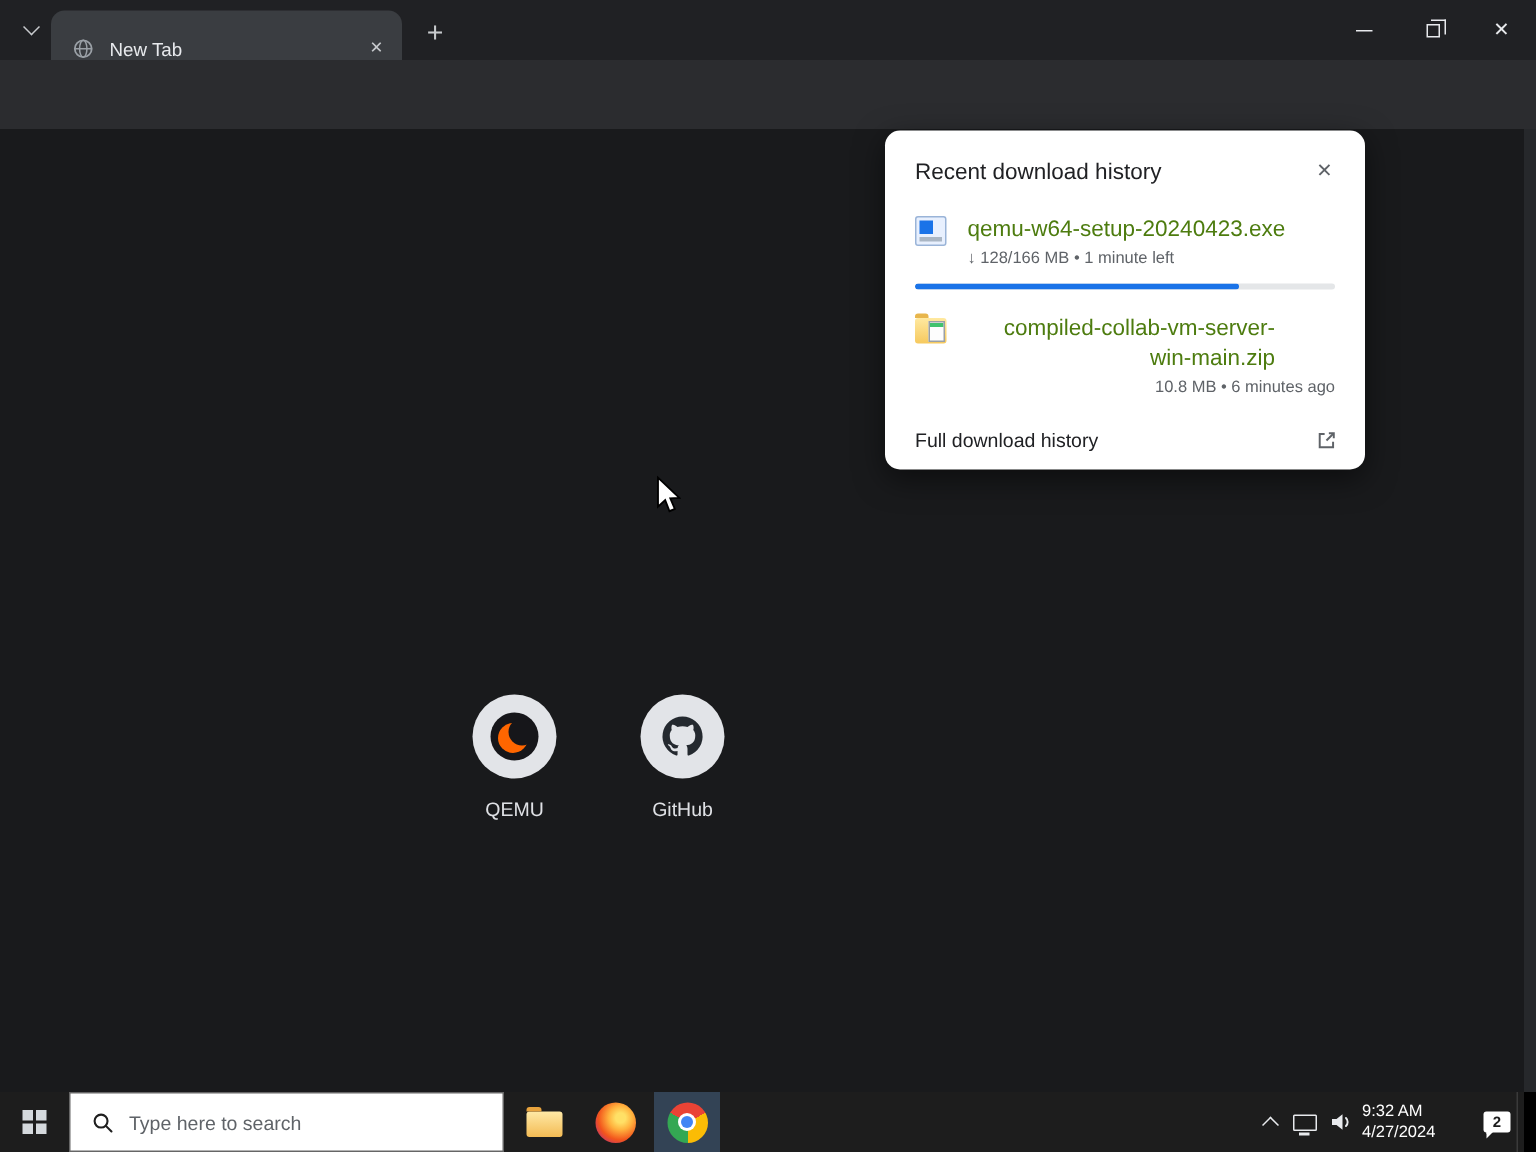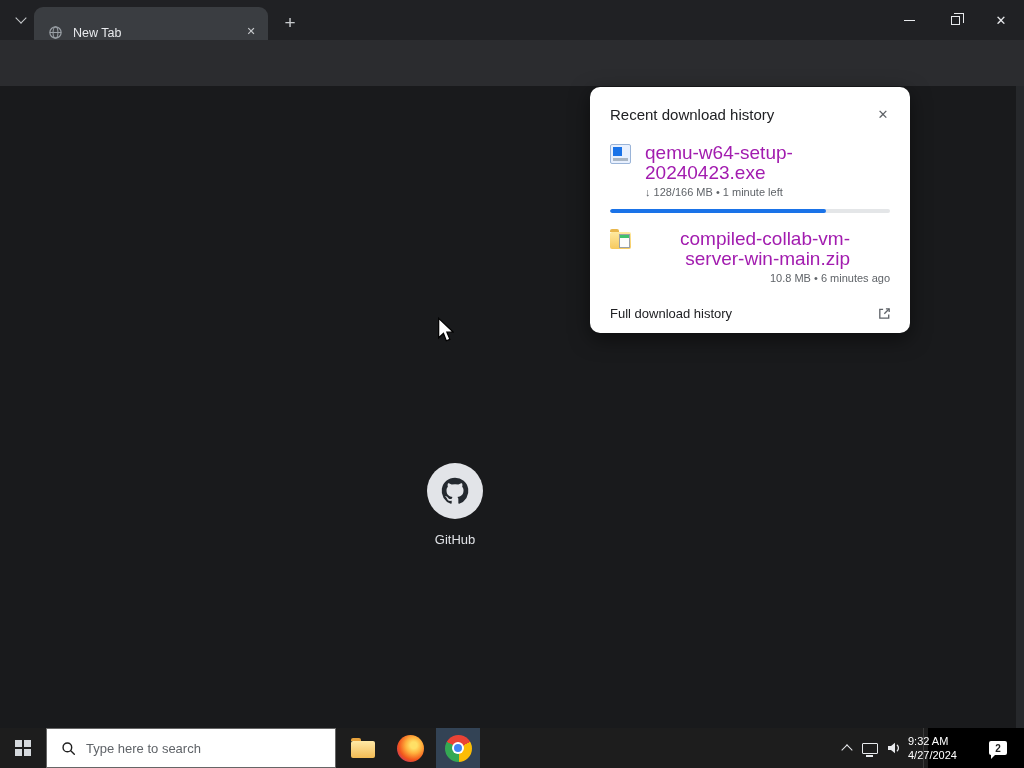--- a/index.html
+++ b/index.html
@@ -74,21 +74,21 @@
 
   
   .dl-popup { position:absolute; left:590px; top:87px; width:320px; background:#ffffff; border-radius:10px;
     box-shadow:0 6px 20px rgba(0,0,0,0.5); padding:14px 0 12px; }
   .dl-header { display:flex; align-items:center; justify-content:space-between; padding:2px 16px 10px 20px; }
   .dl-title { font-size:15px; color:#202124; font-weight:500; }
   .dl-close { width:22px; height:22px; display:flex; align-items:center; justify-content:center;
     color:#5f6368; font-size:13px; border-radius:50%; }
   .dl-item { display:flex; gap:14px; padding:8px 20px 0; }
   .dl-item-texts { flex:1; min-width:0; }
-  .dl-name { font-size:19px; color:#a21caf; line-height:20px; }
+  .dl-name { font-size:15px; color:#4d7c0f; line-height:20px; }
   .dl-name.wrap { width:205px; }
   .dl-status { font-size:11px; color:#5f6368; margin-top:3px; }
   .dl-progress { margin:11px 20px 0; height:4px; border-radius:2px; background:#e4e6e8; overflow:hidden; }
   .dl-progress-fill { height:100%; background:#1a73e8; border-radius:2px; }
   .dl-footer { margin-top:14px; padding:8px 18px 0 20px; display:flex; align-items:center;
     justify-content:space-between; }
   .dl-footer-label { font-size:13px; color:#202124; }
 
   .icon-exe { width:21px; height:20px; flex:none; position:relative; margin-top:1px;
     background:#e8f0fe; border:1px solid #9ab4d8; border-radius:2px; }
@@ -98,21 +98,21 @@
     background:linear-gradient(180deg,#ffe9a0,#f6c95e); border-radius:2px; }
   .icon-zip::before { content:""; position:absolute; left:0; top:-3px; width:9px; height:3px;
     background:#e8b64c; border-radius:2px 2px 0 0; }
   .icon-zip::after { content:""; position:absolute; right:1px; top:2px; width:9px; height:12px; background:#fdfdfd;
     border:1px solid #9aa0a6; box-shadow:inset 0 3px 0 #41c26e; }
 
   
   .cursor { position:absolute; left:437px; top:317px; }
 
   
-  .taskbar { position:absolute; left:0; top:728px; width:928px; height:40px; background:#1d1d1d; }
+  .taskbar { position:absolute; left:0; top:728px; width:1016px; height:40px; background:#1d1d1d; }
   .tb-btn { position:absolute; top:0; height:40px; display:flex; align-items:center; justify-content:center; }
   .start-btn { left:0; width:46px; }
   .win-logo { display:grid; grid-template-columns:7px 7px; grid-template-rows:7px 7px; gap:1.5px; }
   .win-logo span { background:#d5d9dd; }
   .task-search { position:absolute; left:46px; top:0; width:290px; height:40px; background:#ffffff;
     border:1px solid #666; display:flex; align-items:center; padding:0 10px 0 14px; gap:10px; }
   .task-search input { flex:1; border:none; outline:none; font-size:13px; color:#3c4043;
     font-family:inherit; background:transparent; }
   .task-search input::placeholder { color:#5f6368; opacity:1; }
   .fe-btn { left:342px; width:42px; }
@@ -222,20 +222,26 @@
     <div class="tb-icon" style="left:950px;">
       <svg width="22" height="22" viewBox="0 0 24 24">
         <circle cx="12" cy="8.6" r="3.6" fill="#c7cacd"></circle>
         <path d="M5 19.5a7 7 0 0 1 14 0z" fill="#c7cacd"></path>
       </svg>
     </div>
     <div class="tb-icon kebab" style="left:987px;">⋮</div>
   </div>
 
   <div class="page">
+    <div class="shortcut" style="left:287px;">
+      <div class="shortcut-circle">
+        <div class="qemu-logo"></div>
+      </div>
+      <div class="shortcut-label">QEMU</div>
+    </div>
     <div class="shortcut" style="left:399px;">
       <div class="shortcut-circle">
         <svg width="32" height="32" viewBox="0 0 24 24">
           <path fill="#24292f" d="M12 2a10 10 0 0 0-3.16 19.49c.5.09.68-.22.68-.48v-1.7c-2.78.6-3.37-1.34-3.37-1.34-.45-1.15-1.11-1.46-1.11-1.46-.9-.62.07-.6.07-.6 1 .07 1.53 1.03 1.53 1.03.89 1.52 2.34 1.08 2.91.83.09-.65.35-1.09.63-1.34-2.22-.25-4.55-1.11-4.55-4.94 0-1.09.39-1.98 1.03-2.68-.1-.25-.45-1.27.1-2.64 0 0 .84-.27 2.75 1.02a9.56 9.56 0 0 1 5 0c1.91-1.3 2.75-1.02 2.75-1.02.55 1.37.2 2.39.1 2.64.64.7 1.03 1.59 1.03 2.68 0 3.84-2.34 4.68-4.57 4.93.36.31.68.92.68 1.85v2.74c0 .27.18.58.69.48A10 10 0 0 0 12 2z"></path>
         </svg>
       </div>
       <div class="shortcut-label">GitHub</div>
     </div>
   </div>
   <div class="scrollbar"></div>

